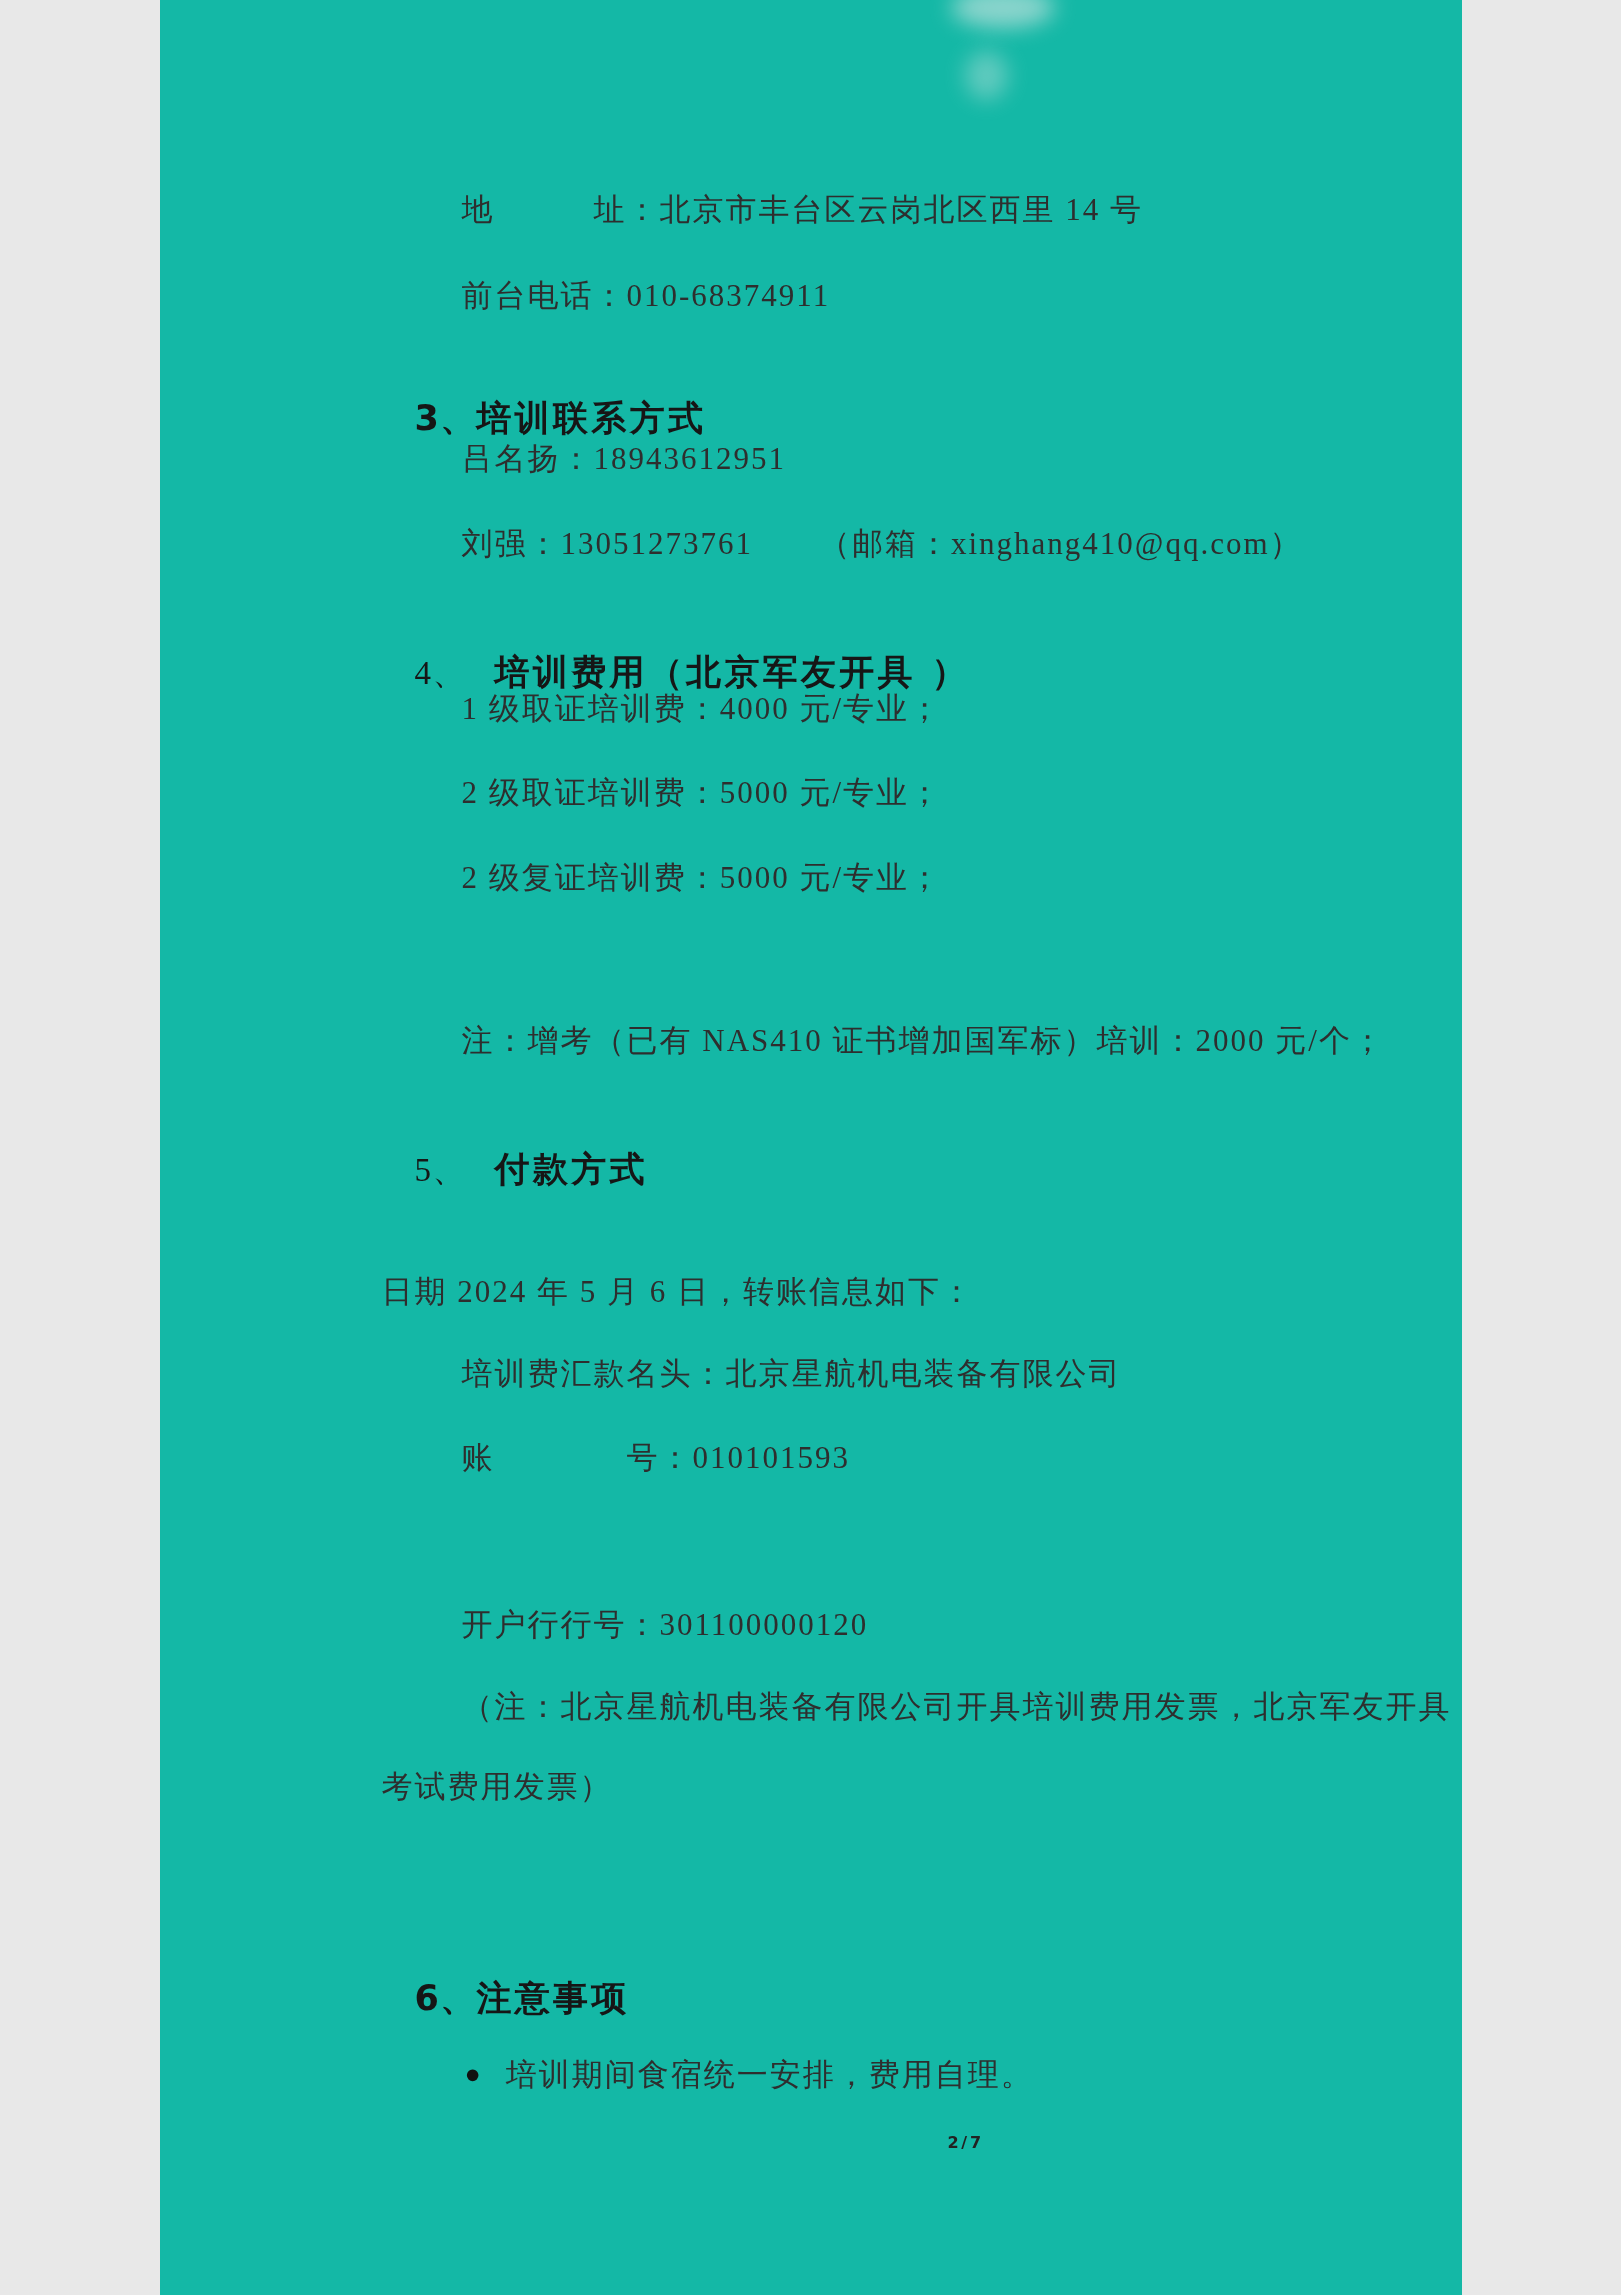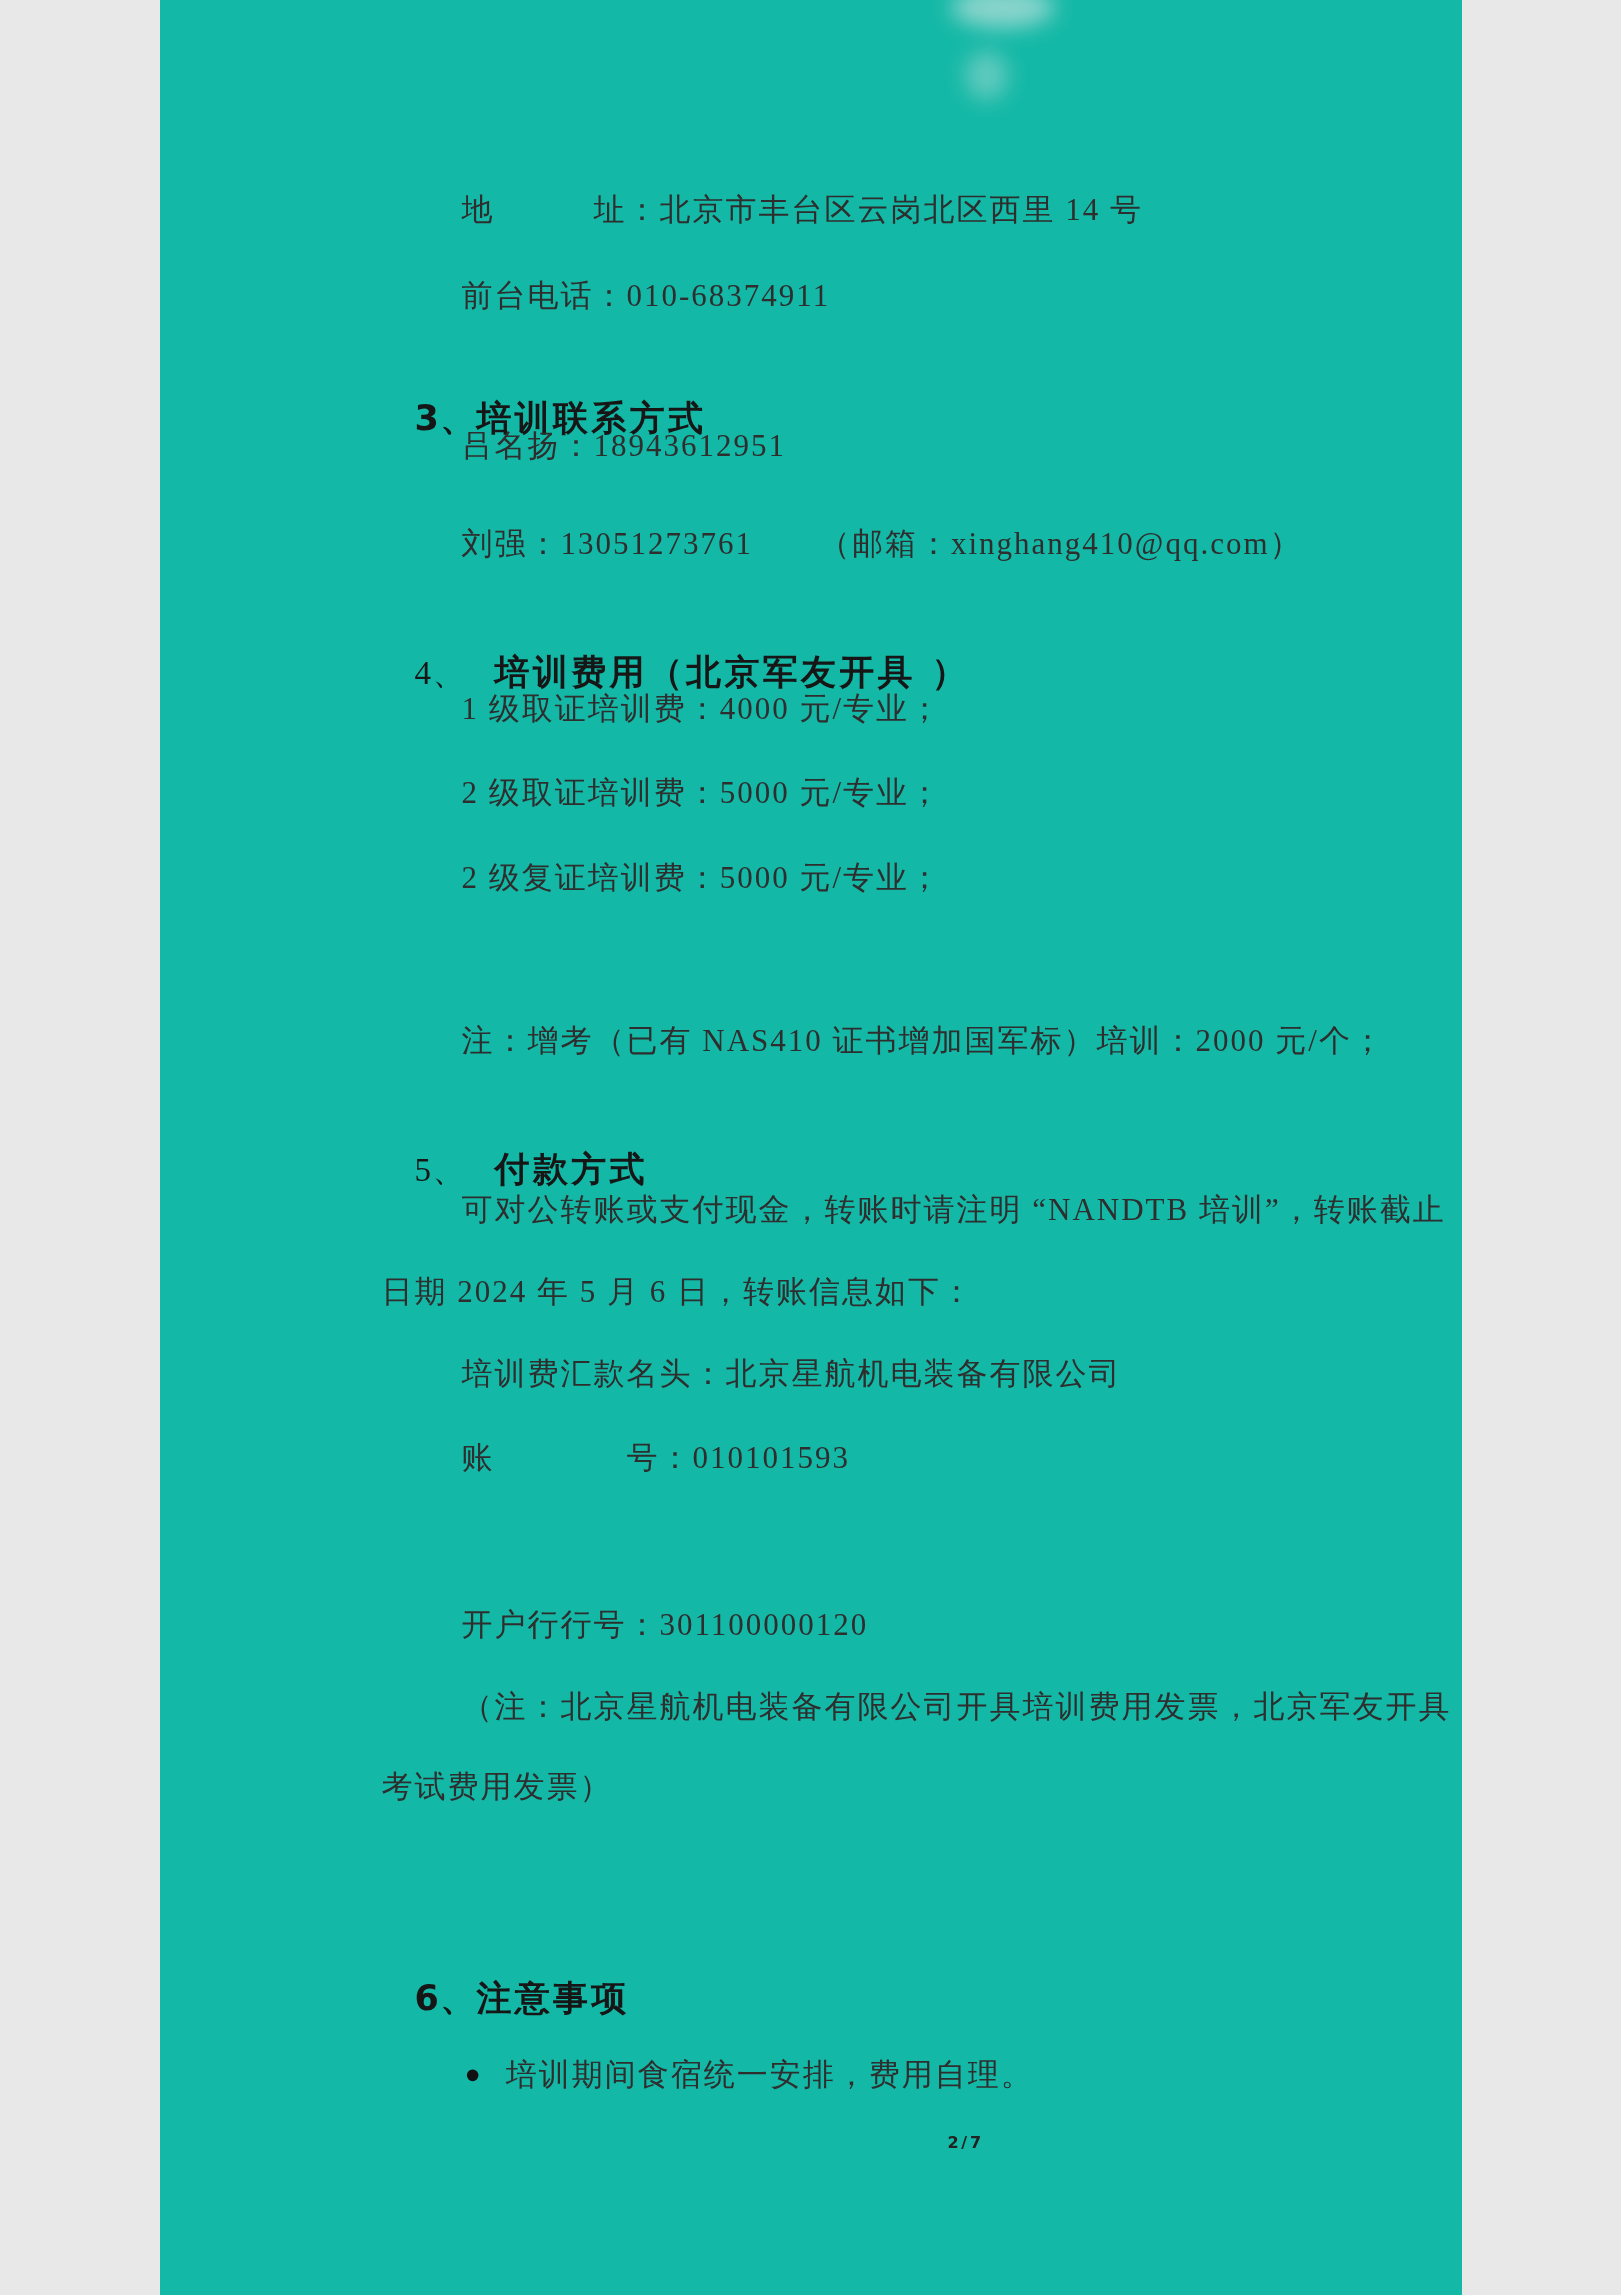--- a/index.html
+++ b/index.html
@@ -82,42 +82,41 @@
   <div class="smudge s2"></div>
 
   <div class="line indent" style="top:190px">地　　　址：北京市丰台区云岗北区西里 14 号</div>
 
   <div class="line indent" style="top:276px">前台电话：010-68374911</div>
 
   <div class="heading" style="top:352px">
     <span class="h-num-sans">3、</span><span class="h-title">培训联系方式</span>
   </div>
 
-  <div class="line indent" style="top:426px">吕名扬：18943612951</div>
+  <div class="line indent" style="top:439px">吕名扬：18943612951</div>
 
   <div class="line indent" style="top:524px">刘强：13051273761　　（邮箱：xinghang410@qq.com）</div>
 
   <div class="heading" style="top:606px">
     <span class="h-num-serif">4、</span><span class="h-title">培训费用（北京军友开具 ）</span>
   </div>
 
   <div class="line indent" style="top:689px">1 级取证培训费：4000 元/专业；</div>
 
   <div class="line indent" style="top:773px">2 级取证培训费：5000 元/专业；</div>
 
   <div class="line indent" style="top:858px">2 级复证培训费：5000 元/专业；</div>
 
 
   <div class="line indent" style="top:1021px">注：增考（已有 NAS410 证书增加国军标）培训：2000 元/个；</div>
 
   <div class="heading" style="top:1103px">
     <span class="h-num-serif">5、</span><span class="h-title">付款方式</span>
   </div>
 
-  <div class="line indent" style="top:1190px">可对公转账或支付现金，转账时请注明 “NANDTB 培训”，转账截止</div>
 
   <div class="line margin" style="top:1272px">日期 2024 年 5 月 6 日，转账信息如下：</div>
 
   <div class="line indent" style="top:1354px">培训费汇款名头：北京星航机电装备有限公司</div>
 
   <div class="line indent" style="top:1438px">账　　　　号：010101593</div>
 
 
   <div class="line indent" style="top:1605px">开户行行号：301100000120</div>
 

